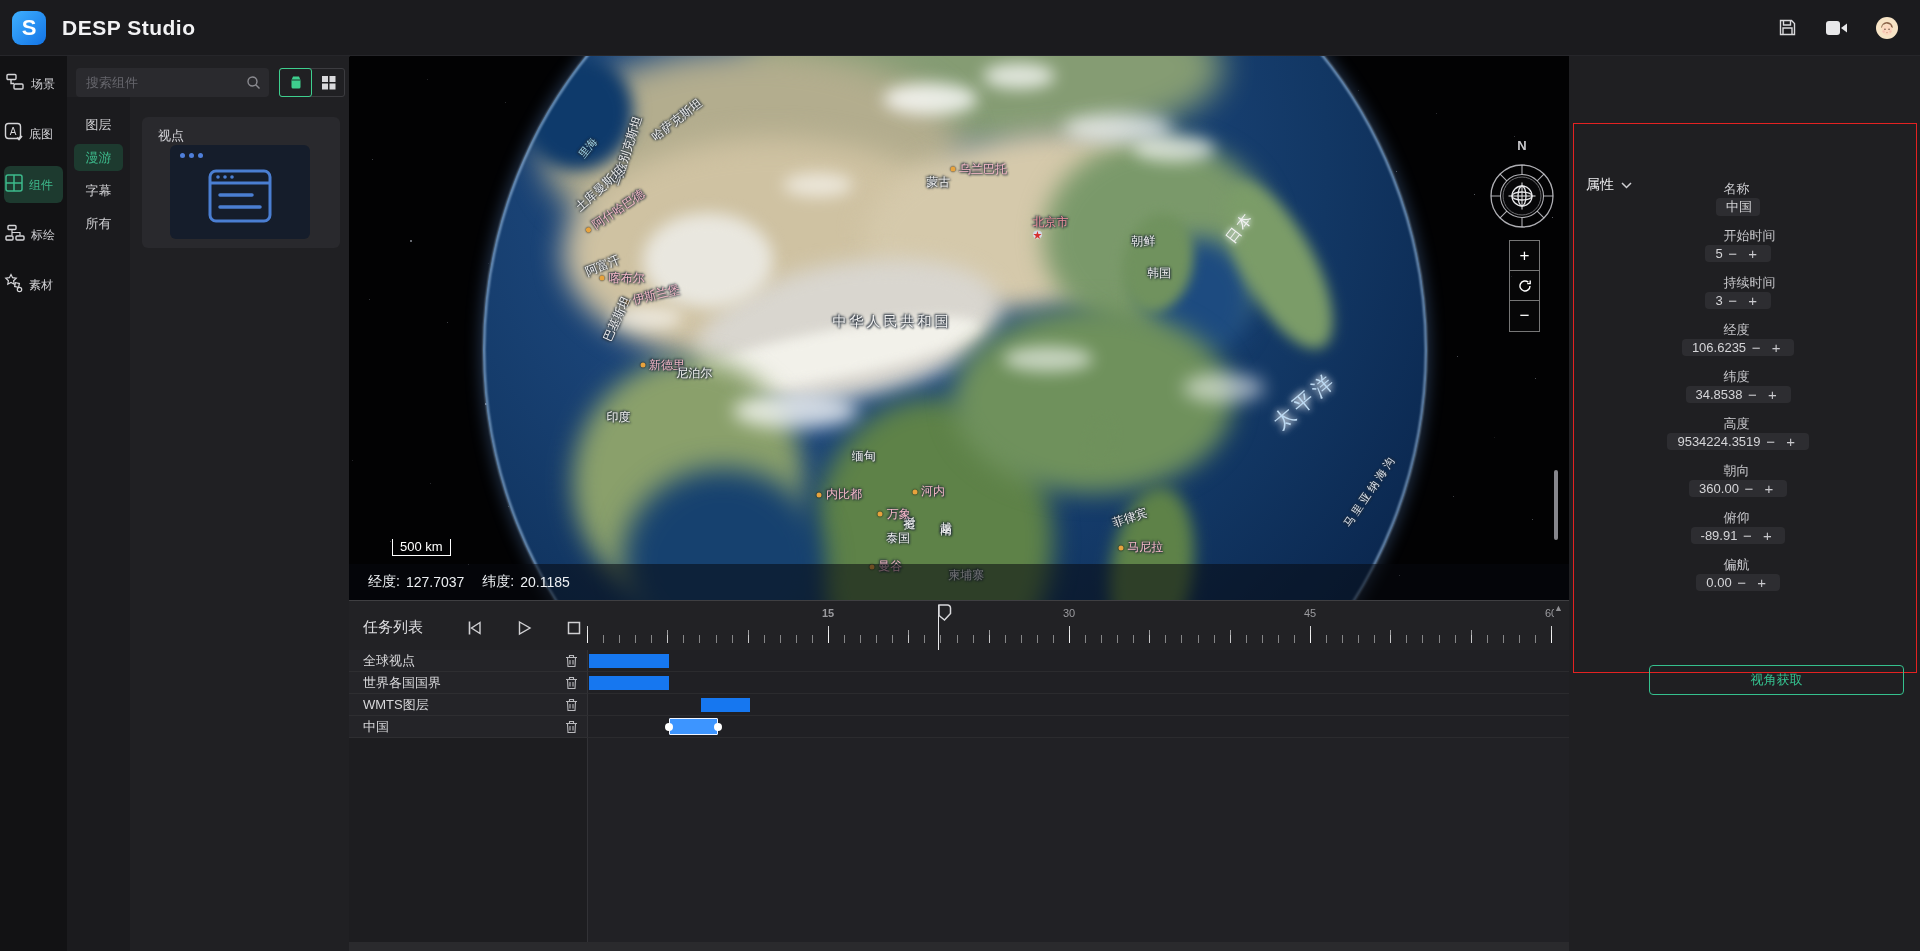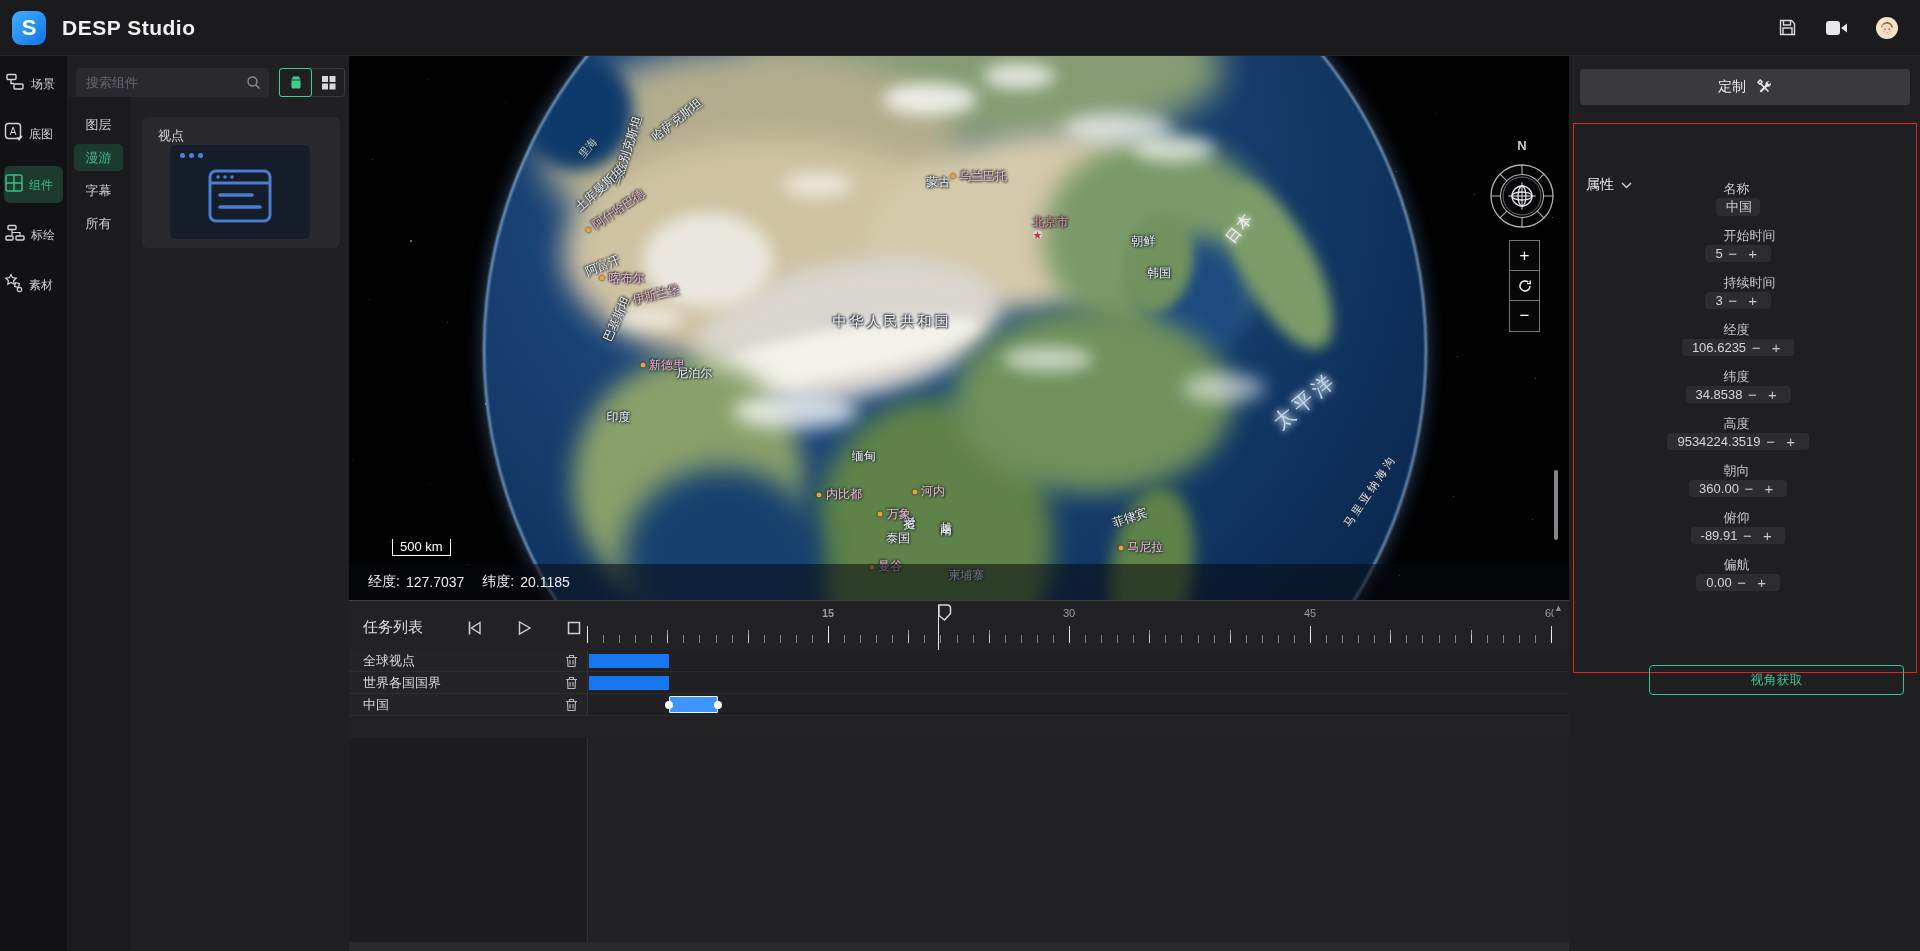--- a/index.html
+++ b/index.html
@@ -387,21 +387,21 @@
       <div class="blob" style="left:130px;top:428px;width:70px;height:24px;background:#fff;filter:blur(8px);opacity:.6"></div>
     </div>
     <div id="atmo"></div>
 
     <div id="maplabels">
         <span class="mlabel country" style="left: 26.9%; top: 11.8%; transform: translate(-50%, -50%) rotate(-38deg);">哈萨克斯坦</span>
         <span class="mlabel country" style="left: 22.8%; top: 17.5%; transform: translate(-50%, -50%) rotate(-72deg);">乌兹别克斯坦</span>
         <span class="mlabel country" style="left: 20.6%; top: 24.5%; transform: translate(-50%, -50%) rotate(-42deg);">土库曼斯坦</span>
         <span class="mlabel city" style="left: 21.8%; top: 28.6%; transform: translate(-50%, -50%) rotate(-34deg);"><i class="dot"></i>阿什哈巴德</span>
         <span class="mlabel sea" style="left: 19.6%; top: 17%; transform: translate(-50%, -50%) rotate(-52deg);">里海</span>
-        <span class="mlabel city" style="left: 51.6%; top: 20.8%; transform: translate(-50%, -50%); margin-top: 7px;"><i class="dot"></i>乌兰巴托</span>
+        <span class="mlabel city" style="left: 51.6%; top: 20.8%; transform: translate(-50%, -50%);"><i class="dot"></i>乌兰巴托</span>
         <span class="mlabel country" style="left: 48.3%; top: 23.2%; transform: translate(-50%, -50%);">蒙古</span>
         <span class="mlabel capital" style="left: 57.5%; top: 30.5%; transform: translate(-50%, -50%);">北京市<span class="star">★</span></span>
         <span class="mlabel country" style="left: 65.1%; top: 34%; transform: translate(-50%, -50%);">朝鲜</span>
         <span class="mlabel country" style="left: 66.4%; top: 39.9%; transform: translate(-50%, -50%);">韩国</span>
         <span class="mlabel country-lg" style="left: 73%; top: 31.6%; transform: translate(-50%, -50%) rotate(-52deg);">日本</span>
         <span class="mlabel zh" style="left: 44.5%; top: 48.9%; transform: translate(-50%, -50%);">中华人民共和国</span>
         <span class="mlabel sea-lg" style="left: 78.4%; top: 63.5%; transform: translate(-50%, -50%) rotate(-40deg);">太平洋</span>
         <span class="mlabel country" style="left: 20.8%; top: 38.6%; transform: translate(-50%, -50%) rotate(-22deg);">阿富汗</span>
         <span class="mlabel city" style="left: 22.4%; top: 40.8%; transform: translate(-50%, -50%);"><i class="dot"></i>喀布尔</span>
         <span class="mlabel city" style="left: 24.8%; top: 44.2%; transform: translate(-50%, -50%) rotate(-14deg);"><i class="dot"></i>伊斯兰堡</span>
@@ -525,43 +525,49 @@
                 <path d="M1 3.5 h11 M4.5 3.5 V1.5 h4 v2 M2.5 3.5 l.5 9 h7 l.5 -9 M5 6 v4.5 M8 6 v4.5" fill="none" stroke="#b9b9bd" stroke-width="1.1"></path>
               </svg>
             </span>
           </div>
           <div class="tlane">
             <div class="tbar" style="left: 1px; width: 80.3335px;"></div>
           </div>
         </div>
         <div class="trow">
           <div class="tname">
+            <span>WMTS图层</span>
+            <span class="trash">
+              <svg width="13" height="14" viewBox="0 0 13 14">
+                <path d="M1 3.5 h11 M4.5 3.5 V1.5 h4 v2 M2.5 3.5 l.5 9 h7 l.5 -9 M5 6 v4.5 M8 6 v4.5" fill="none" stroke="#b9b9bd" stroke-width="1.1"></path>
+              </svg>
+            </span>
+          </div>
+          <div class="tlane">
+            <div class="tbar" style="left: 113.467px; width: 48.2001px;"></div>
+          </div>
+        </div>
+        <div class="trow">
+          <div class="tname">
             <span>中国</span>
             <span class="trash">
               <svg width="13" height="14" viewBox="0 0 13 14">
                 <path d="M1 3.5 h11 M4.5 3.5 V1.5 h4 v2 M2.5 3.5 l.5 9 h7 l.5 -9 M5 6 v4.5 M8 6 v4.5" fill="none" stroke="#b9b9bd" stroke-width="1.1"></path>
               </svg>
             </span>
           </div>
           <div class="tlane">
             <div class="tbar sel" style="left: 81.3335px; width: 48.2001px;"></div>
           </div>
         </div>
       </div>
     <div id="tl-hscroll"></div>
   </div>
 
   <div id="rightpanel">
-    <div id="customize">
-      <span>定制</span>
-      <svg width="16" height="16" viewBox="0 0 16 16">
-        <path d="M2 3.2 L4.2 1 l2 2 -2.2 2.2 z M5 5 l7.5 7.5" stroke="#ececee" stroke-width="1.5" fill="none"></path>
-        <path d="M13.5 2.5 a3 3 0 0 0 -4 3.6 L3.6 12 l1.6 1.6 5.9 -5.9 a3 3 0 0 0 3.6 -4 l-1.7 1.7 -1.6 -1.6 z" fill="#ececee"></path>
-      </svg>
-    </div>
     <div id="propbox">
       <div id="prophead">
         <span>属性</span>
         <svg width="11" height="7" viewBox="0 0 11 7">
             <path d="M1 1 l4.5 4.5 L10 1" fill="none" stroke="#cfcfd3" stroke-width="1.5"></path>
           </svg>
       </div>
       <div id="fields">
           <div class="prow">
             <span class="plabel">名称</span>

